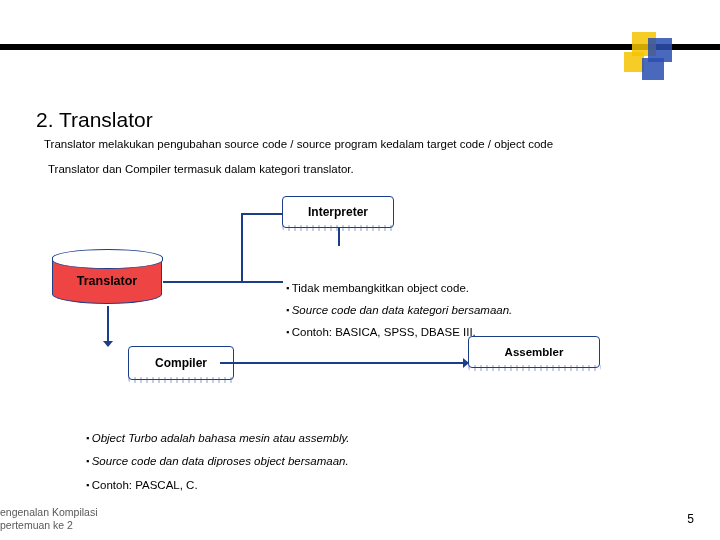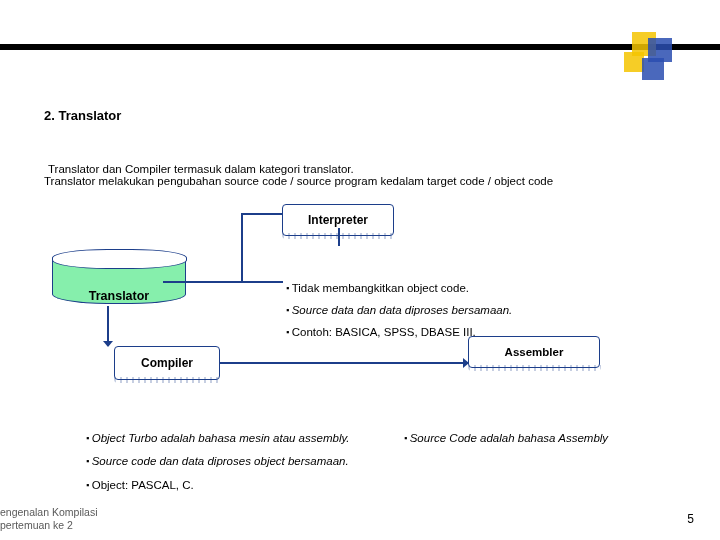--- a/index.html
+++ b/index.html
@@ -32,79 +32,78 @@
     height: 24px;
     opacity: 0.85;
   }
   .sq.y1 { background:#f5c400; top:0; left:8px; }
   .sq.b1 { background:#2a4db0; top:6px; left:24px; }
   .sq.y2 { background:#f5c400; top:20px; left:0; width:20px; height:20px;}
   .sq.b2 { background:#2a4db0; top:26px; left:18px; width:22px; height:22px;}
   .heading {
     position: absolute;
     top: 108px;
-    left: 44px;
-    font-size: 13px;
-    font-weight: bold;
+    left: 36px;
+    font-size: 21px;
+    font-weight: normal;
   }
   .para1 {
     position: absolute;
     top: 138px;
     left: 44px;
     font-size: 11.5px;
-    margin-top: 37px;
   }
   .para2 {
     position: absolute;
     top: 163px;
     left: 48px;
     font-size: 11.5px;
   }
   .box {
     position: absolute;
     background: #fff;
     border: 1.5px solid #1c3e8a;
     text-align: center;
     font-weight: bold;
     font-size: 12px;
     display: flex;
     align-items: center;
     justify-content: center;
   }
   .interpreter-box {
-    top: 204px;
+    top: 196px;
     left: 282px;
     width: 112px;
     height: 32px;
     border-radius: 4px;
   }
   .wavy-bottom::after {
     content:"";
     position:absolute;
     left:-1.5px; right:-1.5px; bottom:-4px;
     height:6px;
     background: repeating-linear-gradient(90deg,#1c3e8a 0 2px, transparent 2px 6px);
     border-radius: 0 0 4px 4px;
     opacity:0.25;
   }
   .translator-cyl {
     position: absolute;
     top: 258px;
     left: 52px;
-    width: 134px;
+    width: 110px;
     height: 46px;
     border: 1.5px solid #1c3e8a;
     border-top: none;
     border-radius: 0 0 55px 55px / 0 0 10px 10px;
-    background:#86efac;
+    background:#ef4444;
     text-align:center;
     font-weight:bold;
     font-size:12.5px;
     display:flex;
-    align-items:flex-end;
+    align-items:center;
     justify-content:center;
   }
   .translator-cyl::before {
     content:"";
     position:absolute;
     top:-9px; left:-1.5px; right:-1.5px;
     height:18px;
     border:1.5px solid #1c3e8a;
     border-radius: 55px/9px;
     background:#fff;
@@ -113,21 +112,21 @@
   .bullets {
     position: absolute;
     font-size: 11.5px;
     line-height: 1.9;
     margin-top: 32px;
   }
   .bullets-interp { top: 246px; left: 286px; }
   .bullets div::before { content:"▪ "; font-size:9px; position:relative; top:-1px;}
   .compiler-box {
     top: 346px;
-    left: 114px;
+    left: 128px;
     width: 106px;
     height: 34px;
     border-radius: 4px;
   }
   .assembler-box {
     top: 336px;
     left: 468px;
     width: 132px;
     height: 32px;
     border-radius: 4px;
@@ -187,32 +186,31 @@
 <div class="box compiler-box wavy-bottom">
   <span>Compiler</span>
 </div>
 
 <div class="box assembler-box wavy-bottom">
   <span>Assembler</span>
 </div>
 
 <div class="bullets bullets-interp">
   <div><span>Tidak membangkitkan object code.</span></div>
-  <div><em>Source data dan data diproses bersamaan.</em></div>
+  <div><em>Source code dan data kategori bersamaan.</em></div>
   <div><span>Contoh: BASICA, SPSS, DBASE III.</span></div>
 </div>
 
 <div class="bullets bullets-compiler">
   <div><em>Object Turbo adalah bahasa mesin atau assembly.</em></div>
   <div><em>Source code dan data diproses object bersamaan.</em></div>
-  <div><span>Object: PASCAL, C.</span></div>
+  <div><span>Contoh: PASCAL, C.</span></div>
 </div>
 
 <div class="bullets bullets-assembler">
-  <div><em>Source Code adalah bahasa Assembly</em></div>
 </div>
 
 <div class="connector" style="top:228px;left:338px;width:1.5px;height:18px;"></div>
 <div class="connector" style="top:281px;left:163px;width:120px;height:1.5px;"></div>
 <div class="connector" style="top:213px;left:241px;width:1.5px;height:68px;"></div>
 <div class="connector" style="top:213px;left:241px;width:41px;height:1.5px;"></div>
 <div class="connector" style="top:306px;left:107px;width:1.5px;height:40px;"></div>
 <div class="arrowhead" style="top:341px;left:103px;border-width:6px 5px 0 5px;border-color:#1c3e8a transparent transparent transparent;"></div>
 <div class="connector" style="top:362px;left:220px;width:248px;height:1.5px;"></div>
 <div class="arrowhead" style="top:358px;left:463px;border-width:5px 0 5px 6px;border-color:transparent transparent transparent #1c3e8a;"></div>

